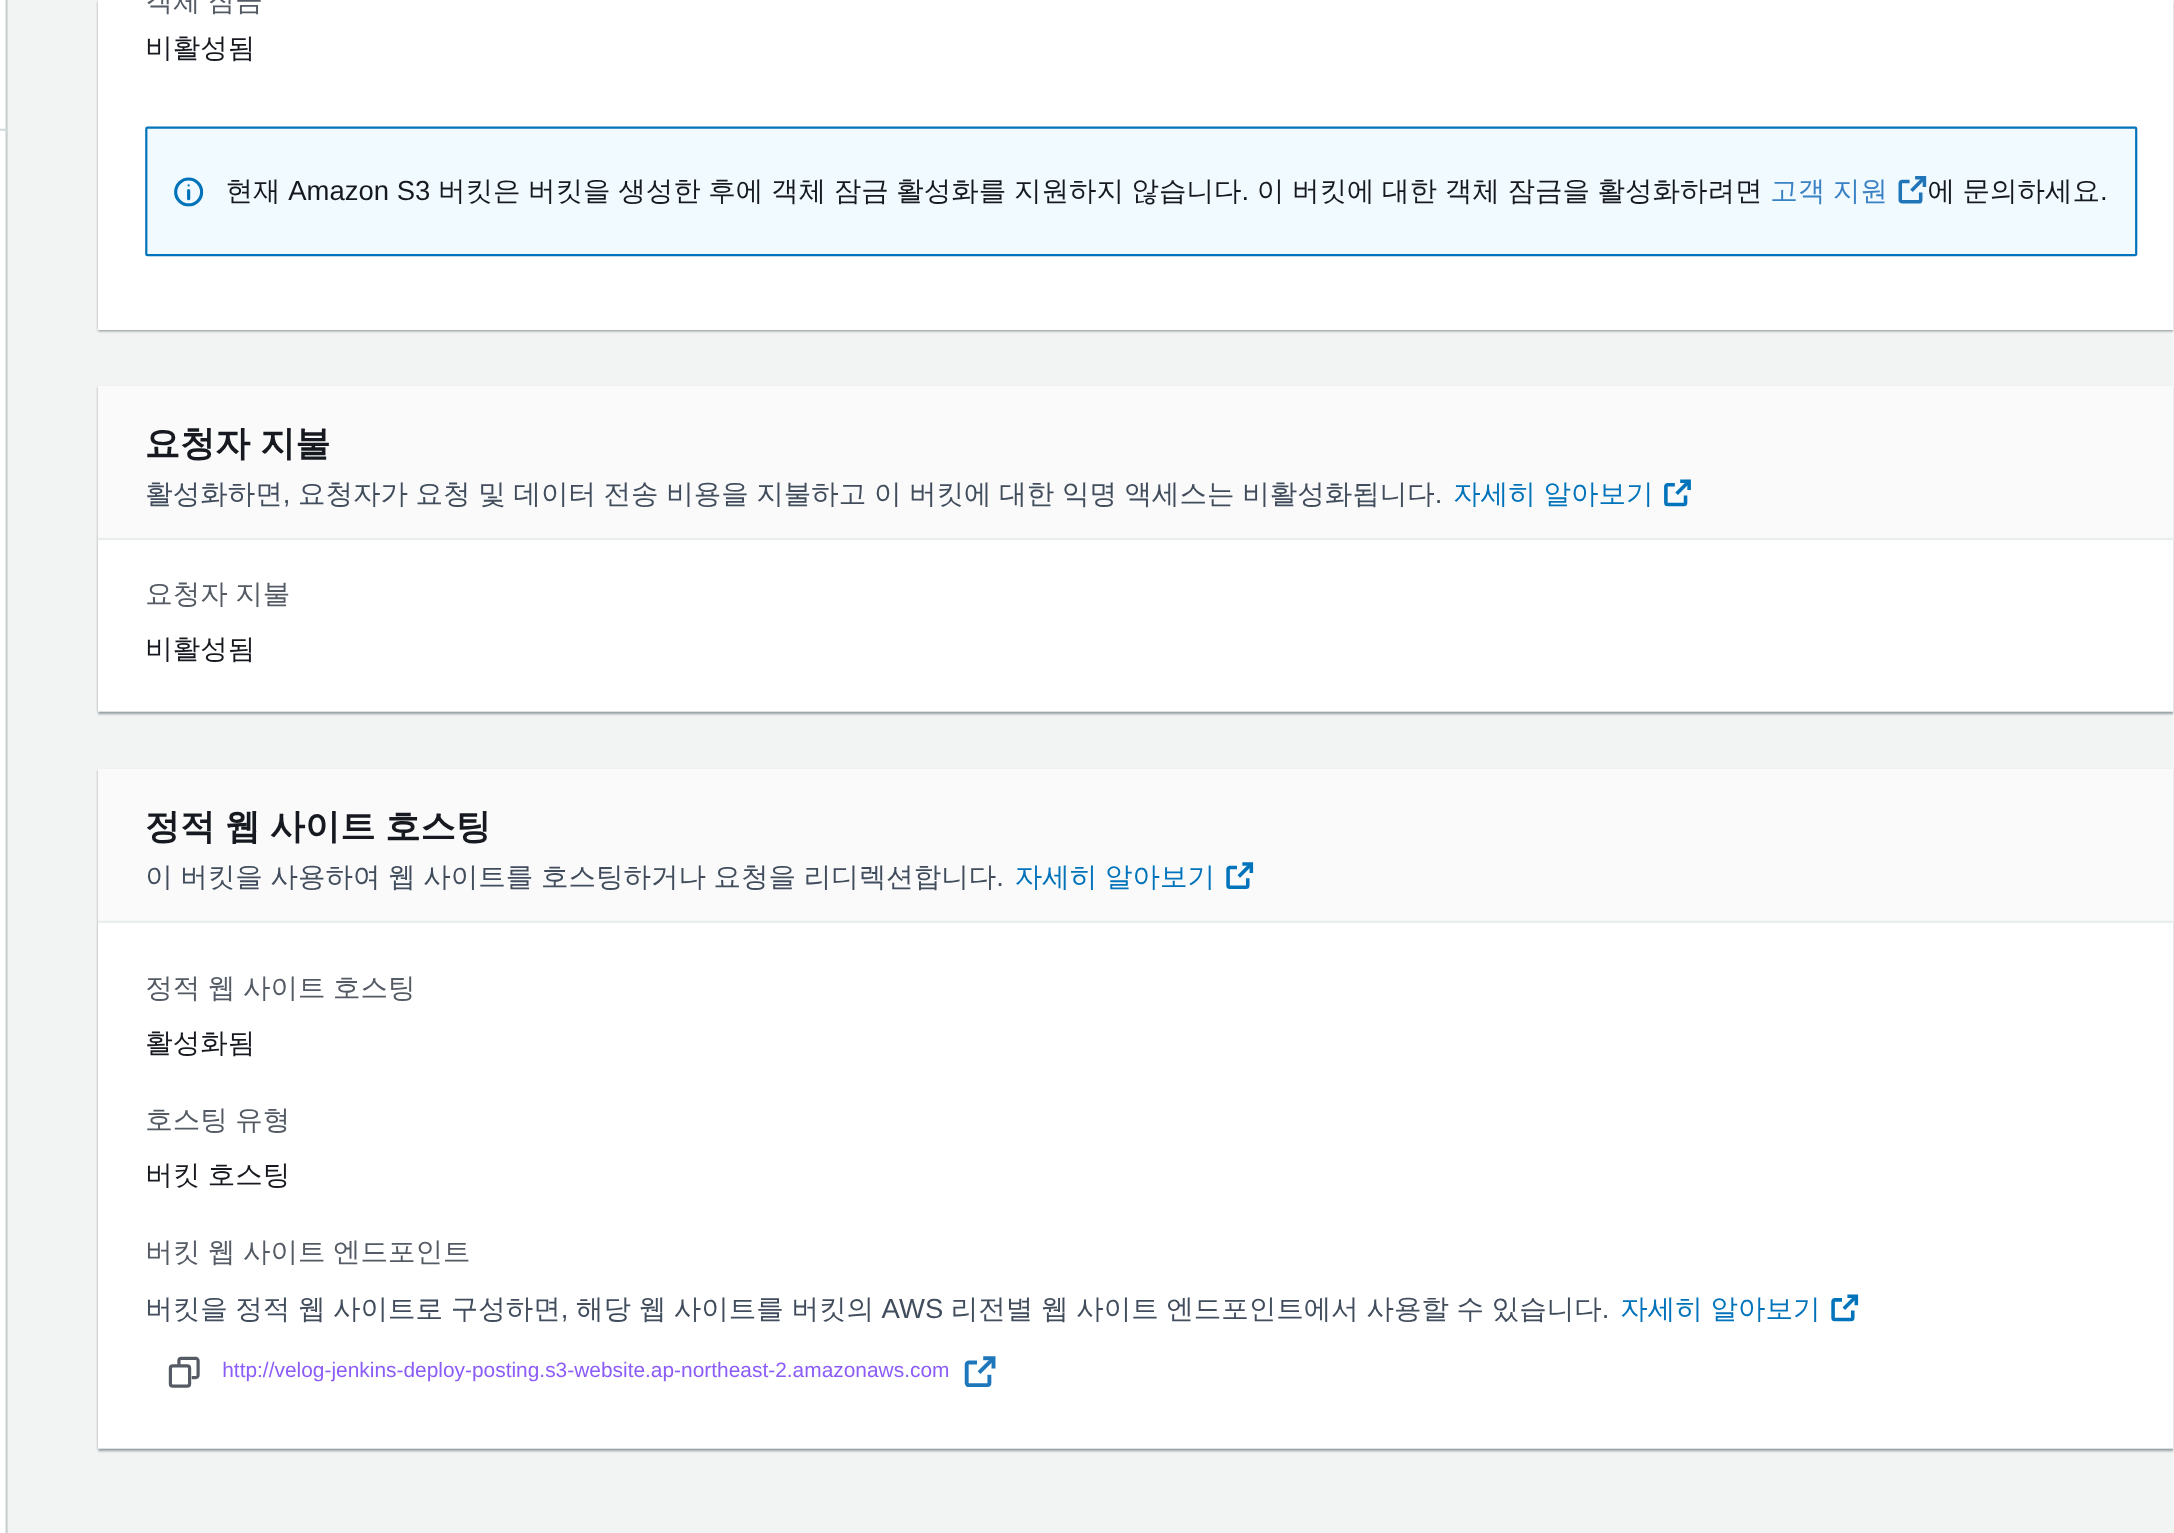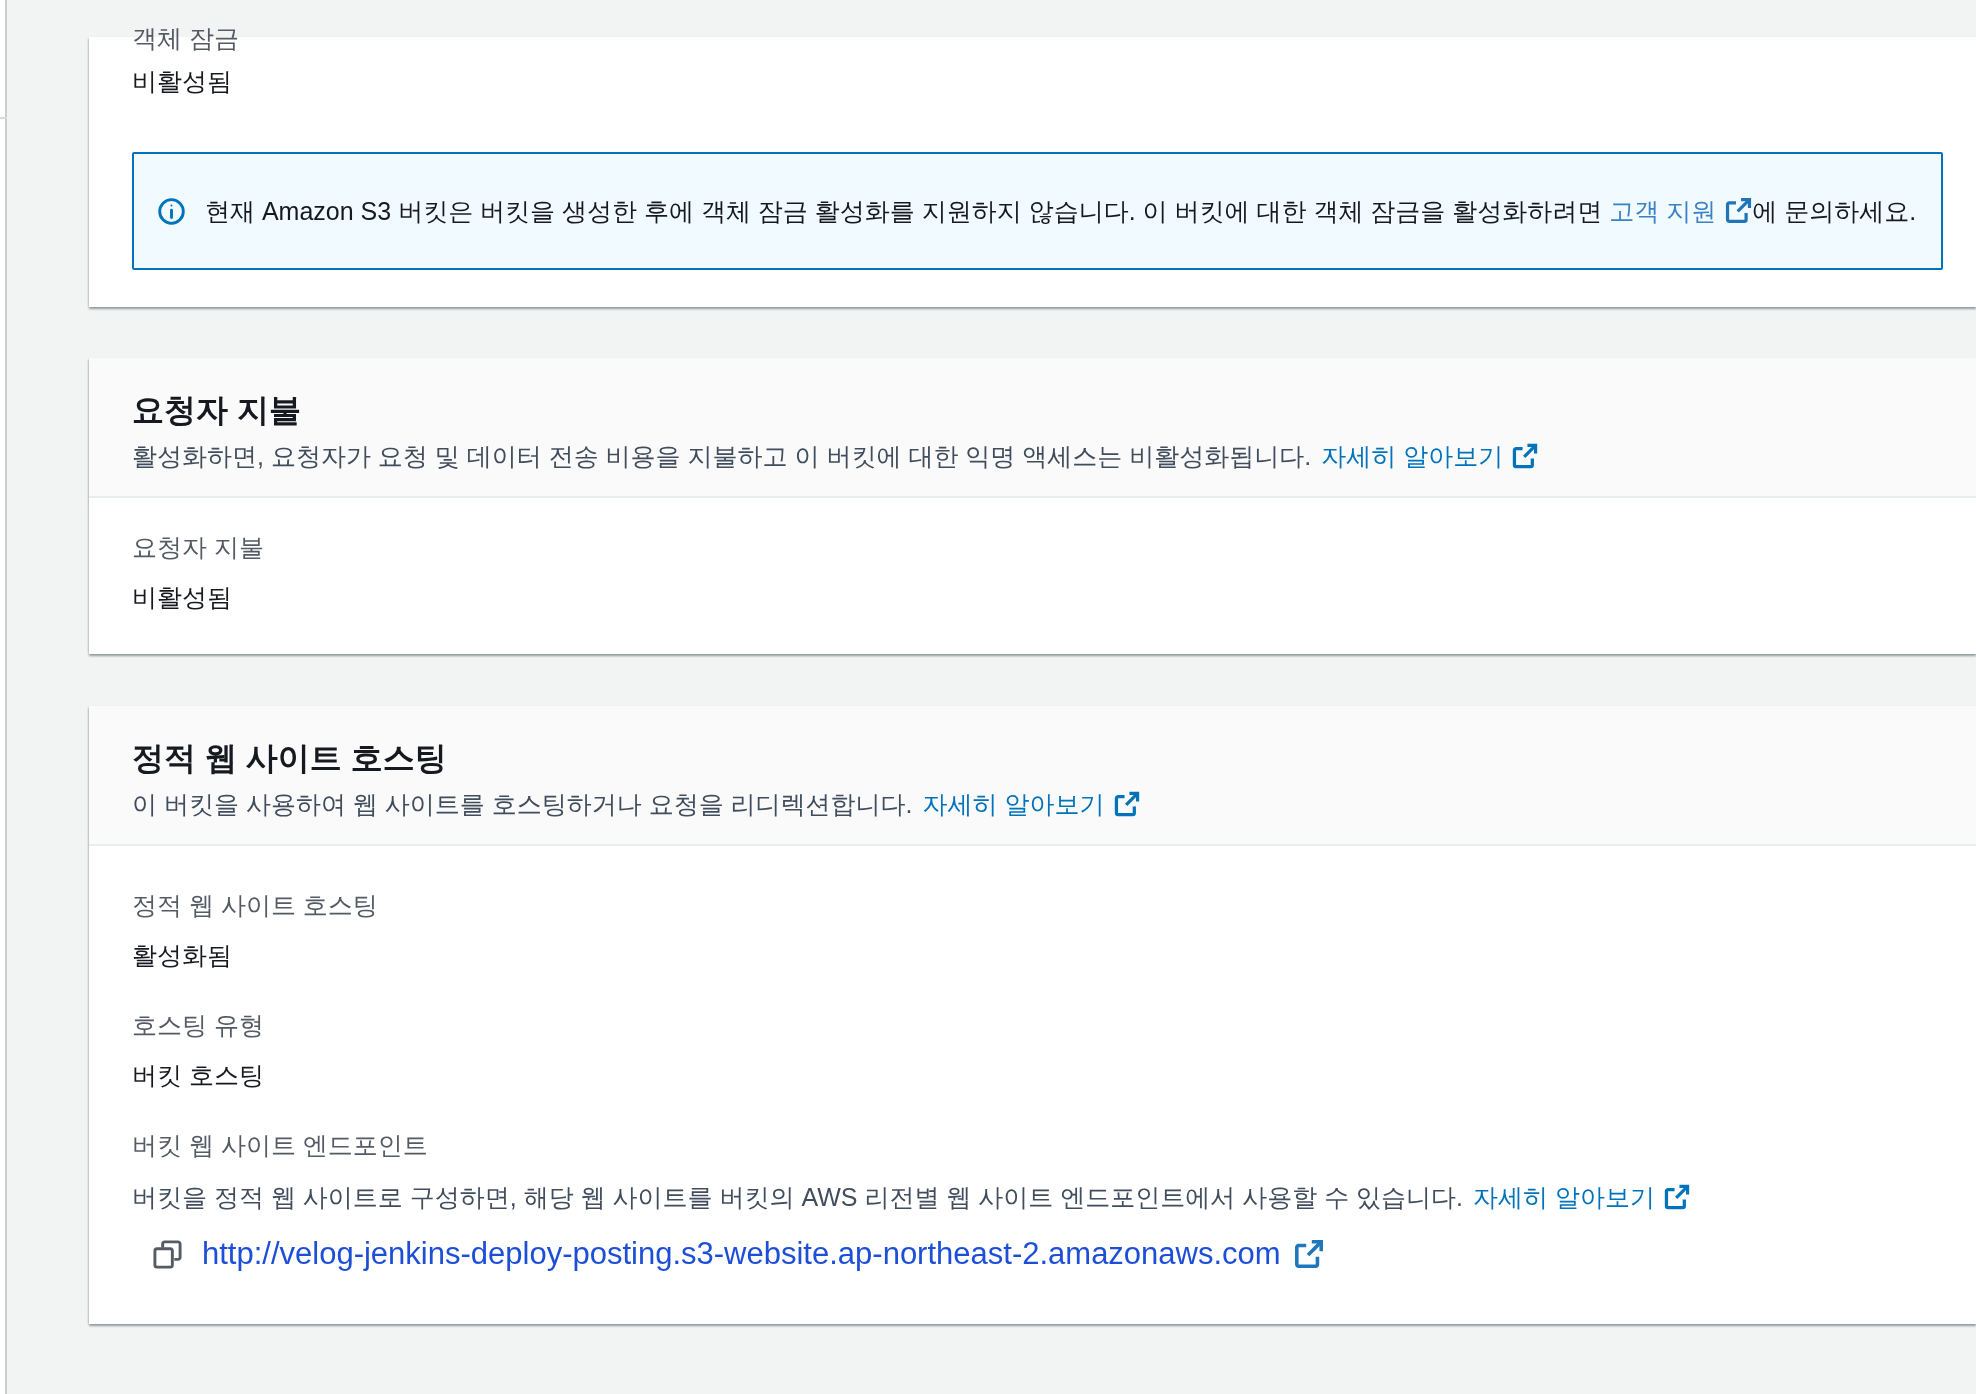--- a/index.html
+++ b/index.html
@@ -22,21 +22,21 @@
   }
   .rail-divider {
     position:absolute; top:117px; left:0; width:7px; height:2px; background:#d5dbdb;
   }
   .content { margin-left: 89px; width: 1887px; }
   .card {
     background:#ffffff;
     box-shadow: 0 2px 2px rgba(0,28,36,.40), 2px 0 2px -1px rgba(0,28,36,.10), -2px 0 2px -1px rgba(0,28,36,.10);
   }
   
-  .card-objectlock { position: relative; height: 270px; margin-bottom: 51px; margin-top: 37px; }
+  .card-objectlock { position: relative; height: 300px; margin-bottom: 51px; }
   .clipped-label {
     position:absolute; top:-15px; left:43px;
     font-size:25px; line-height:32px; color:#545b64; white-space:nowrap;
   }
   .ol-value {
     position:absolute; top:28px; left:43px;
     font-size:25px; line-height:32px; color:#16191f;
   }
   .info-alert {
     position:absolute; top:115px; left:43px; right:33px; height:118px;
@@ -68,21 +68,21 @@
   .link-bold { font-weight:400; margin-left:10px; }
   .ext-icon { display:inline-block; vertical-align:-4px; margin-left:9px; line-height:0; cursor:pointer; }
   .ext-icon svg { display:inline-block; }
   
   .endpoint-desc { margin:20px 0 0 0; font-size:25px; line-height:32px; color:#414d5c; }
   .url-row {
     display:flex; align-items:center;
     margin:24px 0 0 20px;
   }
   .copy-btn { flex:none; width:31px; height:31px; margin-right:19px; cursor:pointer; line-height:0; background:none; border:none; padding:0; }
-  .url-link { font-size:31px; line-height:34px; font-weight:500; color:#1d4ed8; text-decoration:none; white-space:nowrap; cursor:pointer; }
+  .url-link { font-size:19px; line-height:34px; font-weight:500; color:#8b5cf6; text-decoration:none; white-space:nowrap; cursor:pointer; }
   .url-row .ext-icon { margin-left:13px; vertical-align:-5px; }
 </style>
 </head>
 <body>
 
 <div class="page">
   <div class="left-rail">
     <div class="rail-divider"></div>
   </div>
 

